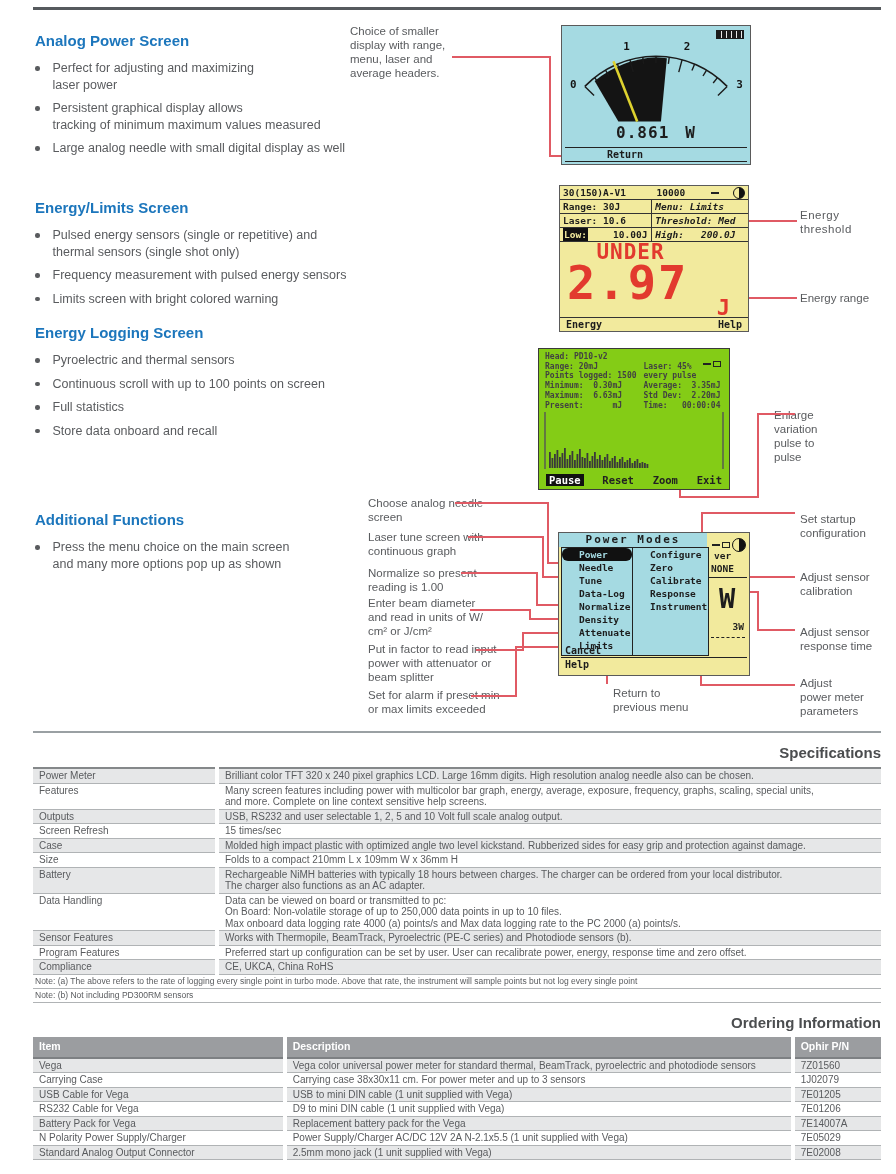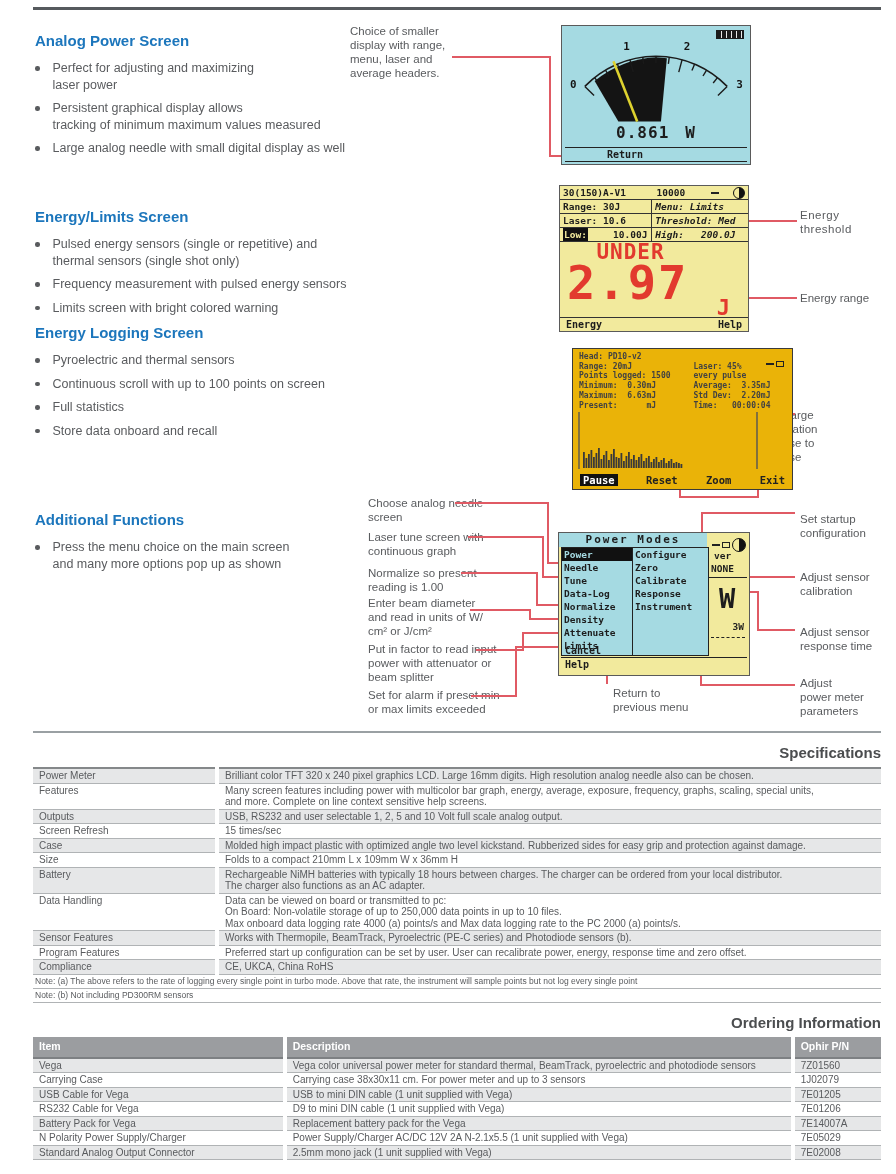--- a/index.html
+++ b/index.html
@@ -46,21 +46,21 @@
   .logsoft{position:absolute;left:7px;right:7px;bottom:3px;display:flex;justify-content:space-between;
            font-size:10.5px;color:#222;}
   .pinv{background:#111;color:#fff;padding:0 3px;}
   
   .mtitle{position:absolute;top:0;left:0;width:148px;height:14px;background:#a5dae2;text-align:center;
           font-size:11px;line-height:14px;letter-spacing:2px;}
   .mpanel{position:absolute;top:14px;left:2px;width:146px;height:107px;background:#a5dae2;
           border:1.5px solid #222;display:flex;}
   .mcol{font-size:9.5px;line-height:13px;}
   .mcol.l{width:48%;border-right:1px solid #222;}
-  .mcol .mi{display:block;padding-left:2px;}
+  .mcol .mi{display:block;padding-left:17px;border-radius:6px;}
   .minv{background:#111;color:#a5dae2;}
   .mfoot{position:absolute;left:2px;right:2px;bottom:3px;height:14px;border-top:1.5px solid #222;display:flex;
          justify-content:flex-end;font-size:10px;line-height:14px;padding:0 4px;flex-direction:column;}
   .mfrag{position:absolute;font-size:9.5px;}
   
   .tblock{position:absolute;left:33px;width:848px;}
   .tblock h2{margin:0 0 6px 0;font-size:15px;color:#4b4d4f;text-align:right;}
   table{border-collapse:collapse;width:100%;font-size:10px;color:#595b5e;}
   td,th{padding:1px 6px;line-height:11.5px;vertical-align:top;text-align:left;}
   .spec{border-top:2.5px solid #85888a;}
@@ -93,21 +93,21 @@
         <span class="dot"></span>
         <span class="pre">Persistent graphical display allows
 tracking of minimum maximum values measured</span>
       </div>
     <div class="b">
         <span class="dot"></span>
         <span class="pre">Large analog needle with small digital display as well</span>
       </div>
   </section>
 
-  <section class="feat" style="top:208px">
+  <section class="feat" style="top:199px">
     <h2>Energy/Limits Screen</h2>
     <div class="b">
         <span class="dot"></span>
         <span class="pre">Pulsed energy sensors (single or repetitive) and
 thermal sensors (single shot only)</span>
       </div>
     <div class="b">
         <span class="dot"></span>
         <span class="pre">Frequency measurement with pulsed energy sensors</span>
       </div>
@@ -280,21 +280,21 @@
       <div style="position:absolute;top:-2px;left:0;width:75%;text-align:center;font-size:21px;letter-spacing:1px;">UNDER</div>
       <div style="position:absolute;top:13px;left:0;width:72%;text-align:center;font-size:47px;letter-spacing:2px;">2.97</div>
       <div style="position:absolute;right:18px;bottom:2px;font-size:22px;">J</div>
     </div>
     <div class="efoot">
       <span>Energy</span>
       <span>Help</span>
     </div>
   </div>
 
-  <div class="lcd" style="left:572px;top:348px;width:190px;height:140px;background:#eab308;border-width:1.5px;border-color:#3a3a3a;padding-left:29px;">
+  <div class="lcd" style="left:538px;top:348px;width:190px;height:140px;background:#84cc16;border-width:1.5px;border-color:#3a3a3a;">
     <div style="position:absolute;top:4px;right:6px;"><span class="dashic"></span><span class="sqic"></span></div>
     <div class="loglines">
       <div class="logrow">
           <span class="ll">Head: PD10-v2</span>
           <span></span>
         </div>
       <div class="logrow">
           <span class="ll">Range: 20mJ</span>
           <span>Laser: 45%</span>
         </div>

